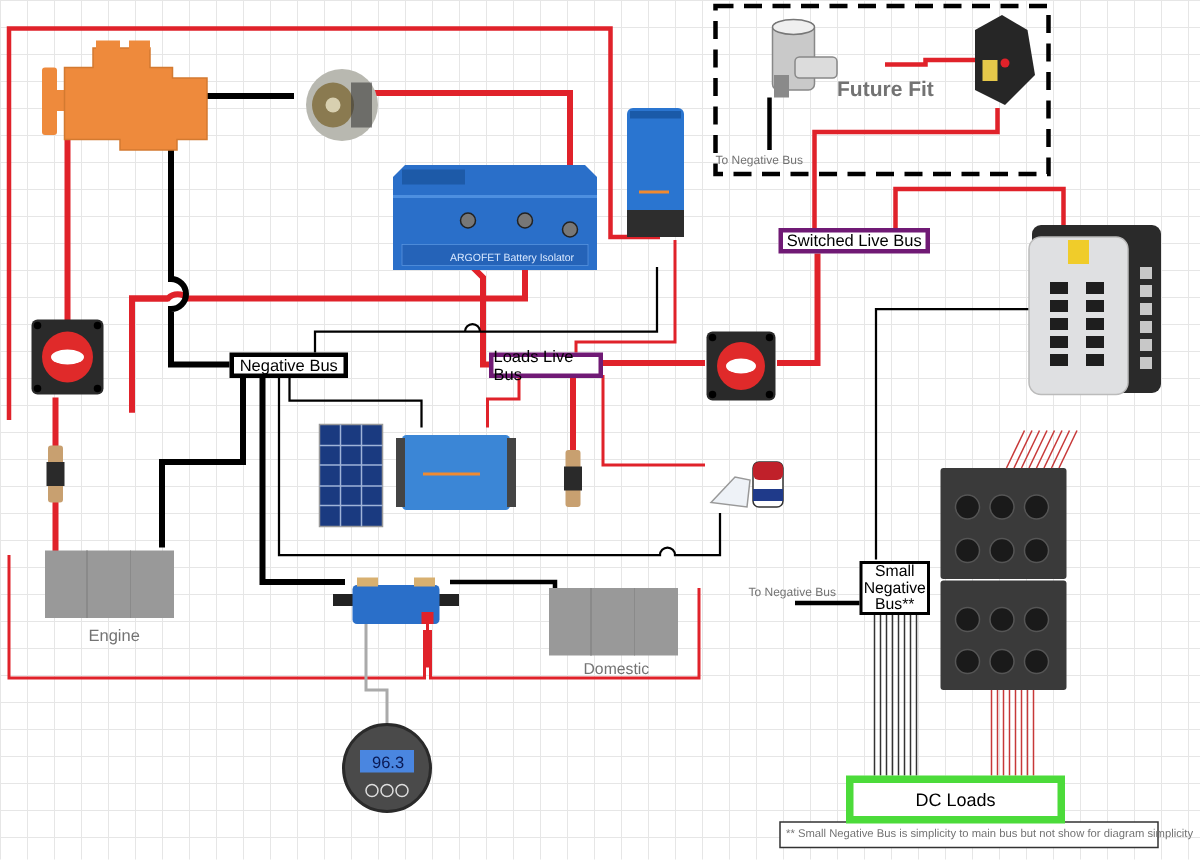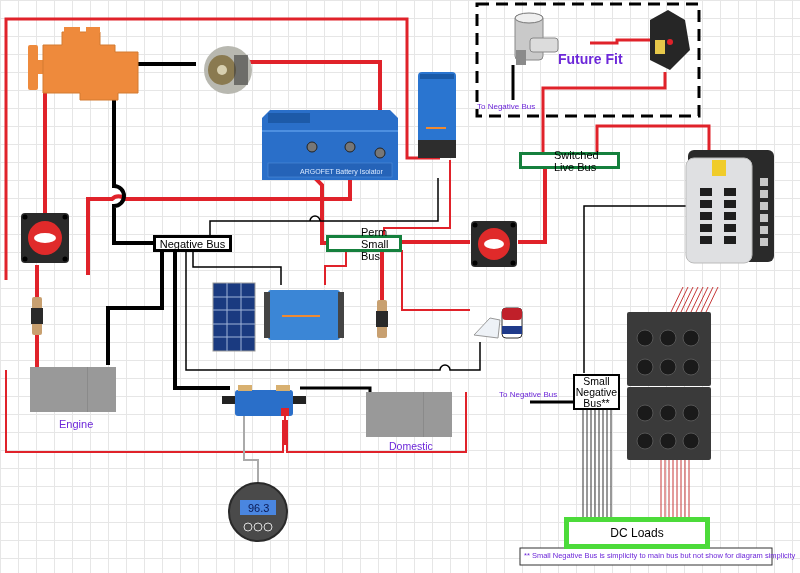--- a/index.html
+++ b/index.html
@@ -4,24 +4,24 @@
 <style>
   html, body { margin:0; padding:0; }
   body { width:800px; height:573px; position:relative; overflow:hidden; background:#ffffff;
          font-family:"Liberation Sans", sans-serif; }
   .grid { position:absolute; inset:0;
     background-image:
       linear-gradient(#e6e6e6 1px, transparent 1px),
       linear-gradient(90deg, #e6e6e6 1px, transparent 1px);
     background-size:18px 18px; }
   svg.wires { position:absolute; left:0; top:0; }
-  .lbl { position:absolute; font-size:11px; color:#6d28d9; white-space:nowrap; }
+  .lbl { position:absolute; font-size:11px; color:#737373; white-space:nowrap; }
   .bus { position:absolute; background:#fff; font-size:11px; display:flex; align-items:center; justify-content:center; box-sizing:border-box; }
   .bus.neg { border:3px solid #000; }
-  .bus.pos { border:3px solid #15803d;padding-left:32px; }
+  .bus.pos { border:3px solid #701a75; }
   .bus.green { border:5px solid #4cdb3a; }
   .battery { position:absolute; background:#999999; }
   .battery::after { content:""; position:absolute; left:0; right:0; top:0; bottom:0;
     background:linear-gradient(90deg, transparent 32%, #8a8a8a 32%, #8a8a8a 33%, transparent 33%, transparent 66%, #8a8a8a 66%, #8a8a8a 67%, transparent 67%); }
 </style>
 </head>
 <body>
 
 <div class="grid"></div>
 
@@ -286,21 +286,21 @@
   <rect x="520" y="548" width="252" height="17" fill="#fff" stroke="#333" stroke-width="1"></rect>
 </svg>
 
 <div class="battery" style="left:30px;top:367px;width:86px;height:45px;"></div>
 <div class="battery" style="left:366px;top:392px;width:86px;height:45px;"></div>
 
 <div class="bus neg" style="left:153px;top:235px;width:79px;height:17px;text-align:center;">
   <span>Negative Bus</span>
 </div>
 <div class="bus pos" style="left:326px;top:235px;width:76px;height:17px;">
-  <span>Perm Small Bus</span>
+  <span>Loads Live Bus</span>
 </div>
 <div class="bus pos" style="left:519px;top:152px;width:101px;height:17px;">
   <span>Switched Live Bus</span>
 </div>
 <div class="bus neg" style="left:573px;top:374px;width:47px;height:36px;border-width:2px;flex-direction:column;line-height:11px;font-size:10.5px;">
   <span>Small</span>
   <span>Negative</span>
   <span>Bus**</span>
 </div>
 <div class="bus green" style="left:564px;top:517px;width:146px;height:32px;font-size:12px;">

